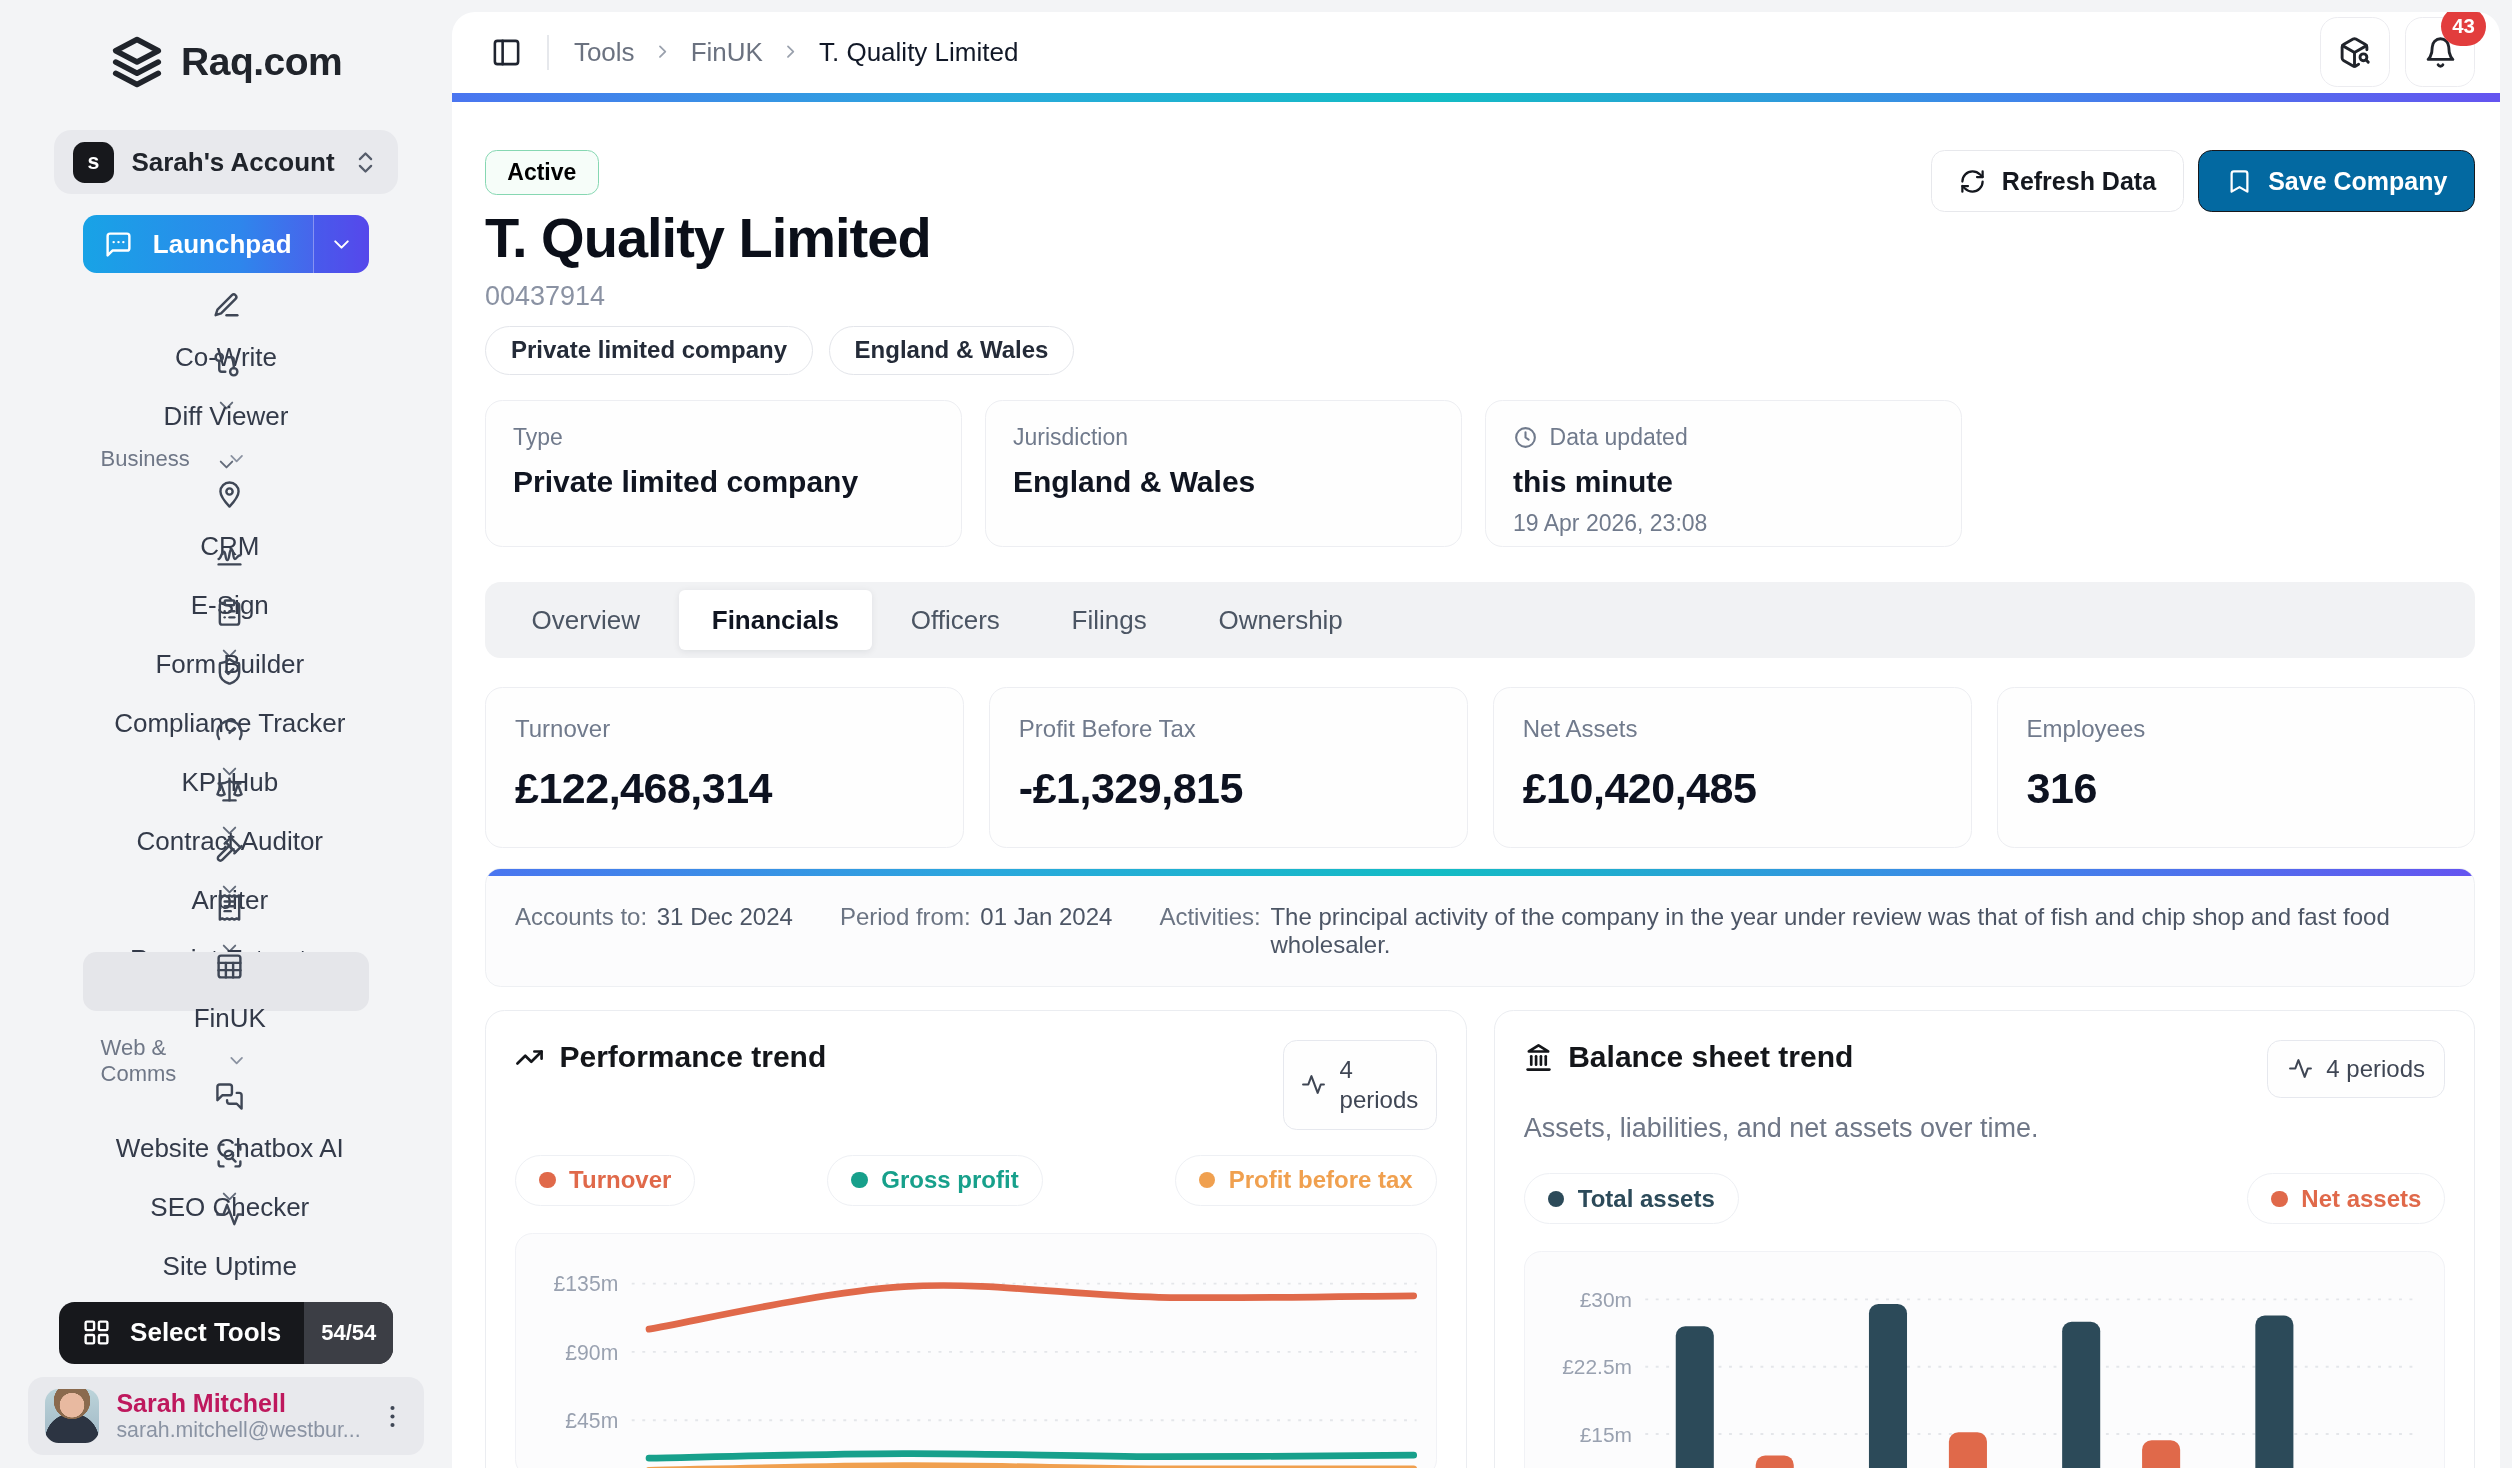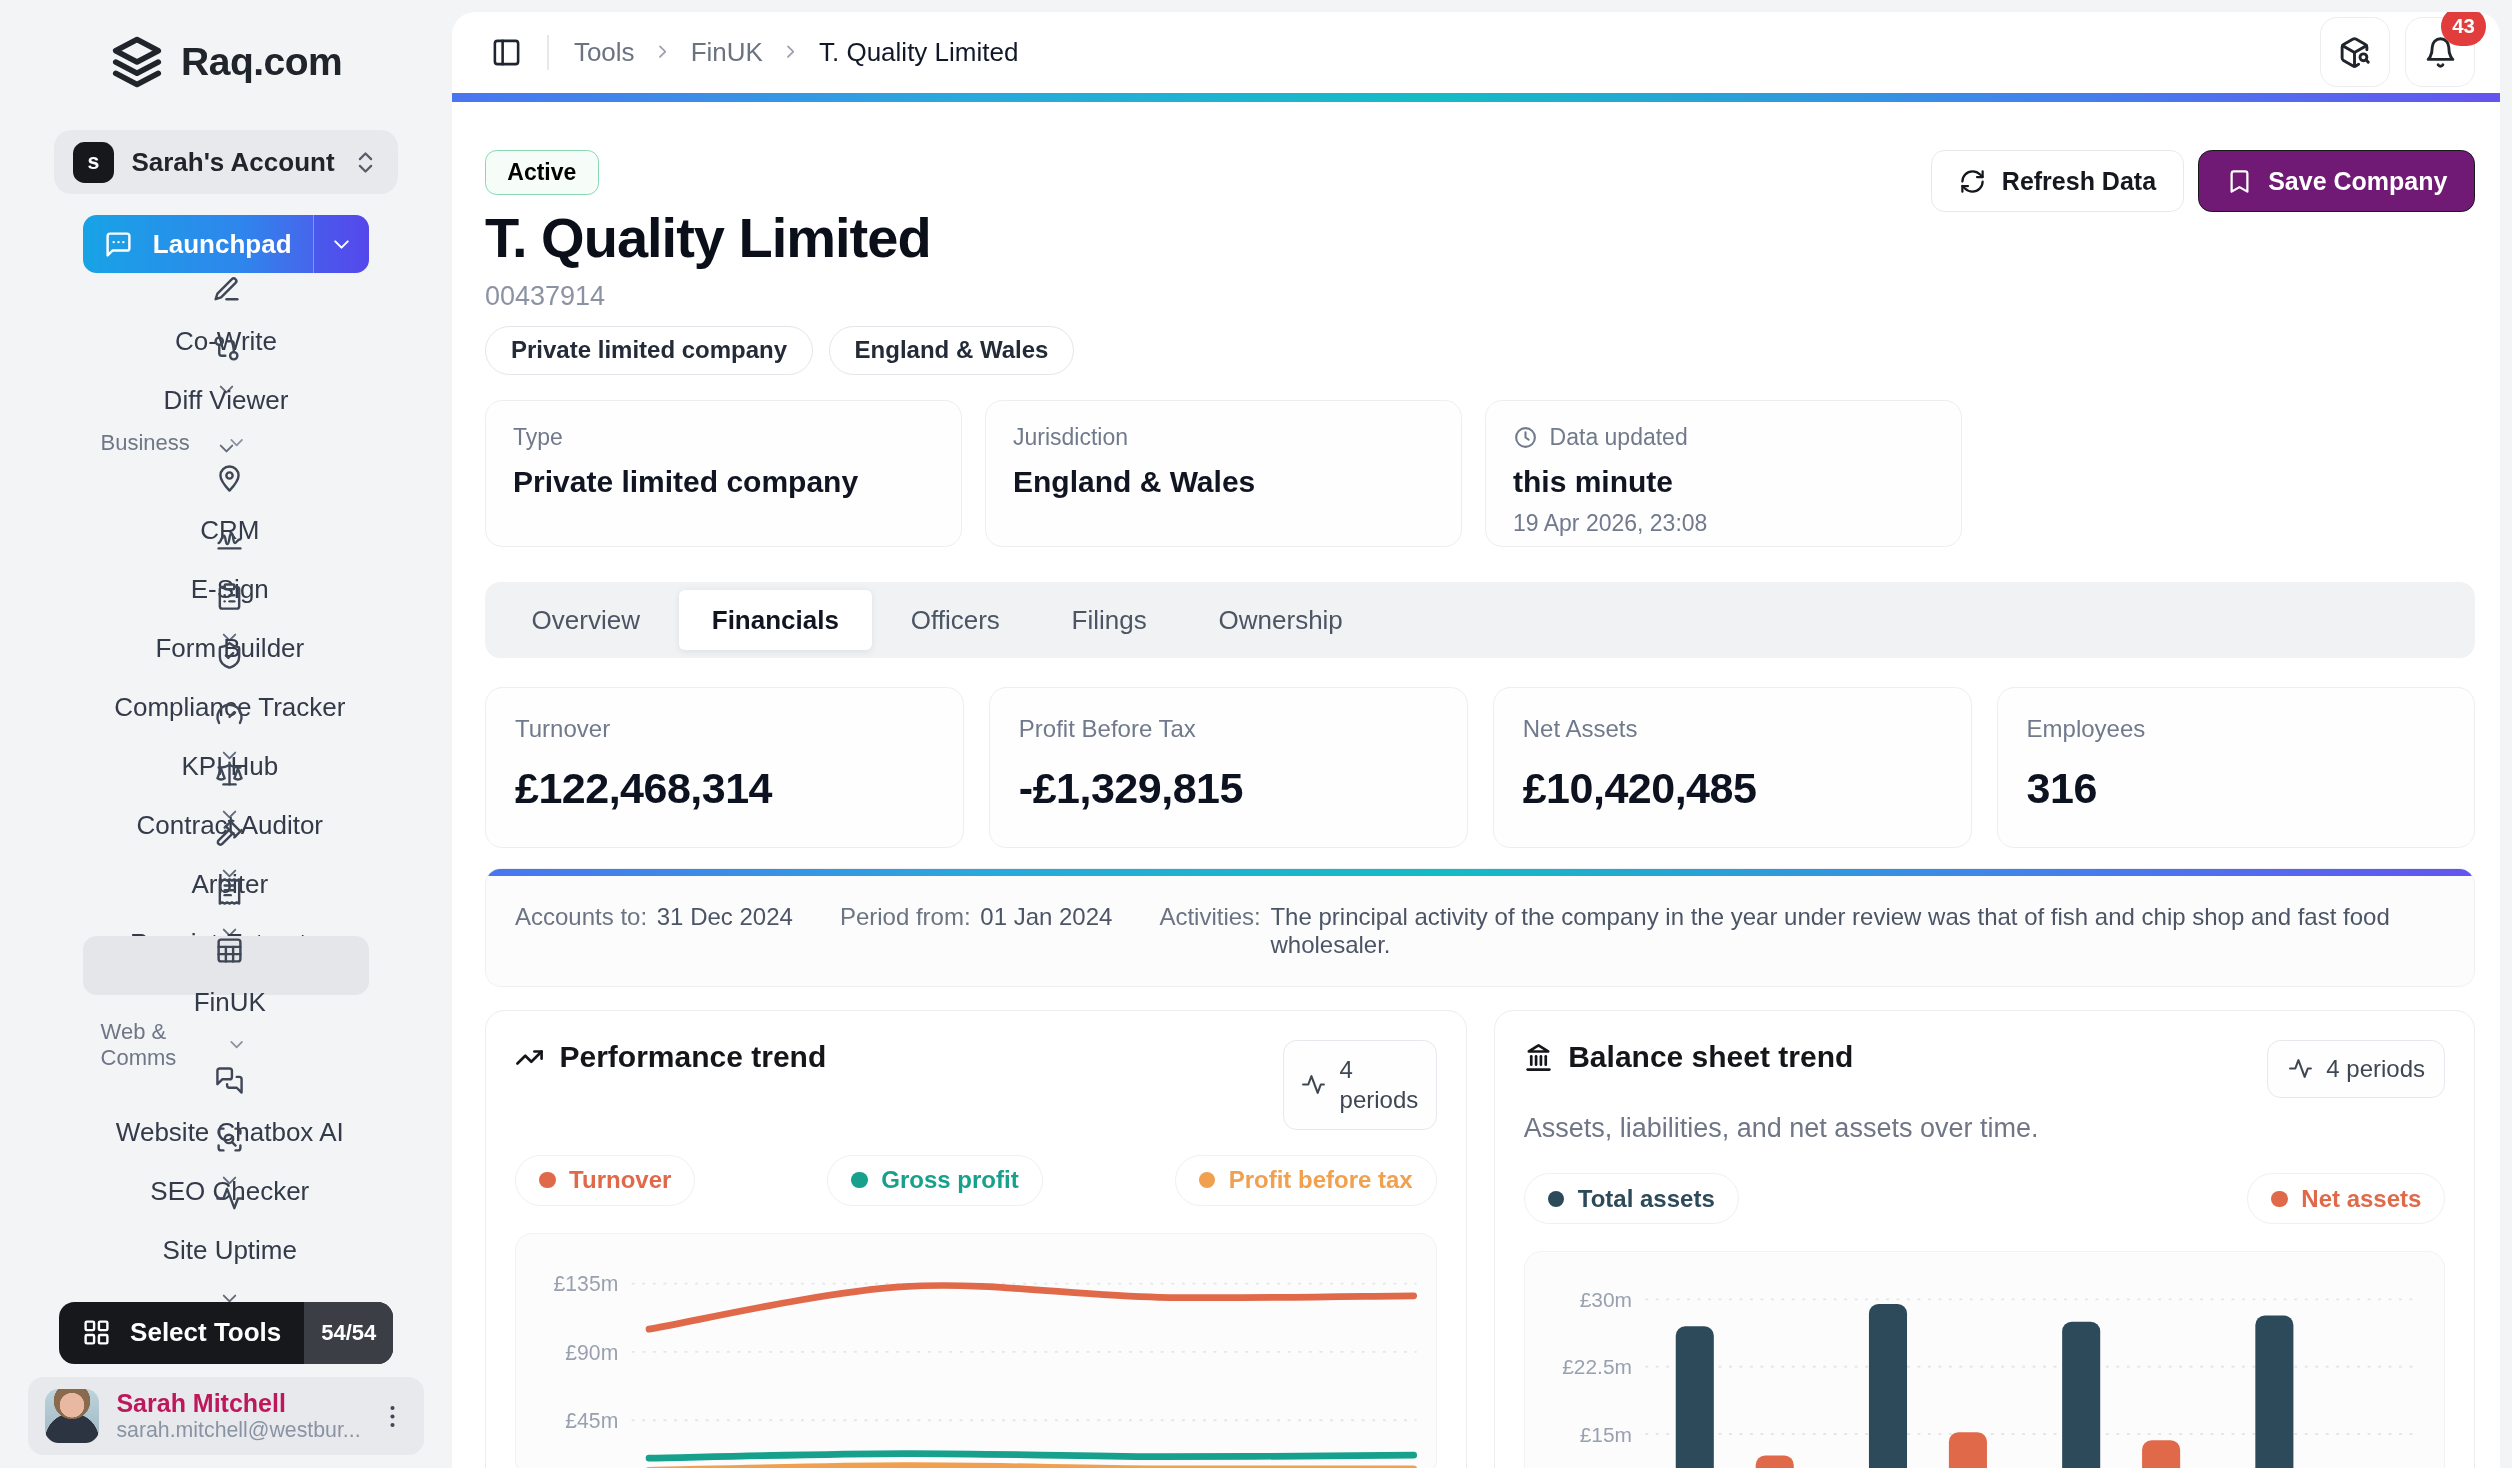--- a/index.html
+++ b/index.html
@@ -15,21 +15,21 @@
   .brand { font-size:39px; font-weight:700; color:#20242b; letter-spacing:-0.5px; }
   .account-pill { display:flex; align-items:center; gap:17.4px; background:#e8e9ed; border-radius:17.4px;
     height:64px; padding:0 19.4px; margin-bottom:21.3px; cursor:pointer; }
   .account-avatar { width:41px; height:41px; border-radius:11.6px; background:#17181c; color:#fff;
     display:flex; align-items:center; justify-content:center; font-size:21.3px; font-weight:600; }
   .account-label { flex:1; font-size:26px; font-weight:600; color:#20242b; }
   .account-caret { color:#565d6b; }
 
   .nav { display:flex; flex-direction:column; }
   .launchpad { display:flex; align-items:stretch; height:58px; border-radius:13.6px; overflow:hidden;
-    margin-bottom:2px; color:#fff; cursor:pointer;
+    margin-bottom:18px; color:#fff; cursor:pointer;
     background:linear-gradient(90deg,#18a3e6 0%,#2e86ec 55%,#5b4ceb 100%); }
   .launchpad-main { flex:1; display:flex; align-items:center; gap:19.4px; padding:0 21.3px;
     font-size:26px; font-weight:600; }
   .launchpad-caret { width:56px; display:flex; align-items:center; justify-content:center;
     border-left:1.9px solid rgba(255,255,255,.35); background:rgba(70,60,235,.25); }
   .nav-item { display:flex; align-items:center; gap:21.3px; height:59px; padding:0 17.4px;
     border-radius:13.6px; font-size:26px; color:#333a49; cursor:pointer;flex-direction:column; }
   .nav-item .ni-icon { color:#3f4756; }
   .nav-item .ni-label { flex:1; font-weight:500; }
   .nav-item .ni-caret { color:#636b7a; }
@@ -85,21 +85,21 @@
     background:#f6fdf9; color:#000000; font-size:23px; font-weight:600; }
   .company-title { margin-top:9.7px; font-size:56px; font-weight:800; letter-spacing:-1px; color:#0b0f19; }
   .company-number { margin-top:11.6px; font-size:27px; color:#8a92a3; }
   .tag-row { margin-top:13.6px; display:flex; gap:15.5px; }
   .tag-pill { padding:9.7px 25px; border:1.9px solid #e3e5ea; border-radius:968px; font-size:24px;
     font-weight:600; color:#242b38; background:#fff; }
   .header-actions { display:flex; gap:13.6px; }
   .btn { display:flex; align-items:center; gap:15.5px; height:62px; padding:0 27px; border-radius:13.6px;
     font-size:25px; font-weight:600; cursor:pointer; }
   .btn.ghost { background:#fff; border:1.9px solid #e7e8ec; color:#15181f; }
-  .btn.dark { background:#701a75; border:1.9px solid #17181c; color:#fff; }
+  .btn.dark { background:#0369a1; border:1.9px solid #17181c; color:#fff; }
 
   .info-cards { margin-top:25px; display:grid; grid-template-columns:repeat(3,477px); gap:23px; }
   .info-card { height:147px; background:#fefefe; border:1.9px solid #edeef2; border-radius:17.4px; padding:23px 27px; }
   .info-label { display:flex; align-items:center; gap:11.6px; font-size:23px; color:#707a8c; }
   .info-value { margin-top:13.6px; font-size:30px; font-weight:700; color:#101521; }
   .info-sub { margin-top:11.6px; font-size:23px; color:#707a8c; }
 
   .tabs { margin-top:35px; background:#f1f2f4; border-radius:15.5px; height:76px; display:flex;
     align-items:center; padding:0 13.6px; gap:5.8px; }
   .tab { padding:14.5px 33px; border-radius:11.6px; font-size:26px; color:#4b5563; font-weight:500; cursor:pointer; }

